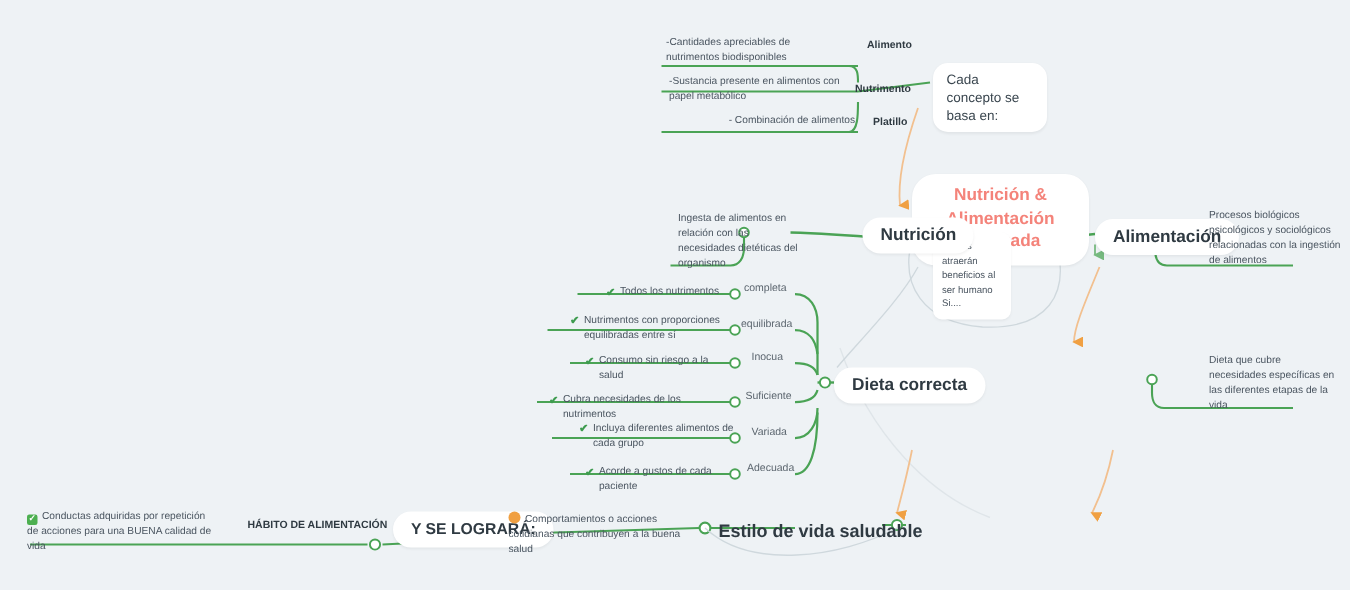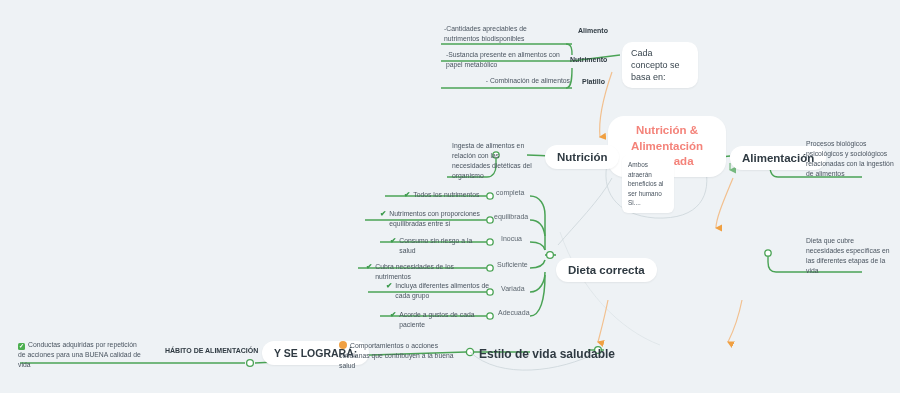--- a/index.html
+++ b/index.html
@@ -164,33 +164,33 @@
   </div>
 
   <div class="node pill title" style="left:608px;top:116px;width:118px;">
     <span>Nutrición &amp; Alimentación adecuada</span>
   </div>
 
   <div class="memo" style="left:622px;top:155px;width:40px;">
     <span>Ambos atraerán beneficios al ser humano Si....</span>
   </div>
 
-  <div class="node pill lv1" style="left:545px;top:145px;">
+  <div class="node pill lv1" style="left:575px;top:145px;">
     <span>Nutrición</span>
   </div>
   <div class="leaf" style="left:452px;top:141px;width:84px;">Ingesta de alimentos en relación con las necesidades dietéticas del organismo</div>
 
   <div class="node pill lv1" style="left:730px;top:146px;">
     <span>Alimentación</span>
   </div>
   <div class="leaf" style="left:806px;top:139px;width:88px;">Procesos biológicos psicológicos y sociológicos relacionadas con la ingestión de alimentos</div>
 
   <div class="leaf" style="left:806px;top:236px;width:86px;">Dieta que cubre necesidades específicas en las diferentes etapas de la vida</div>
 
-  <div class="node pill lv1" style="left:556px;top:258px;">
+  <div class="node pill lv1" style="left:556px;top:245px;">
     <span>Dieta correcta</span>
   </div>
 
   <div class="leaf leafrow" style="left:404px;top:190px;width:86px;">
     <span class="chk">✔</span>
     <span>Todos los nutrimentos</span>
   </div>
   <div class="tag thin" style="left:496px;top:189px;">completa</div>
 
   <div class="leaf leafrow" style="left:380px;top:209px;width:108px;">

